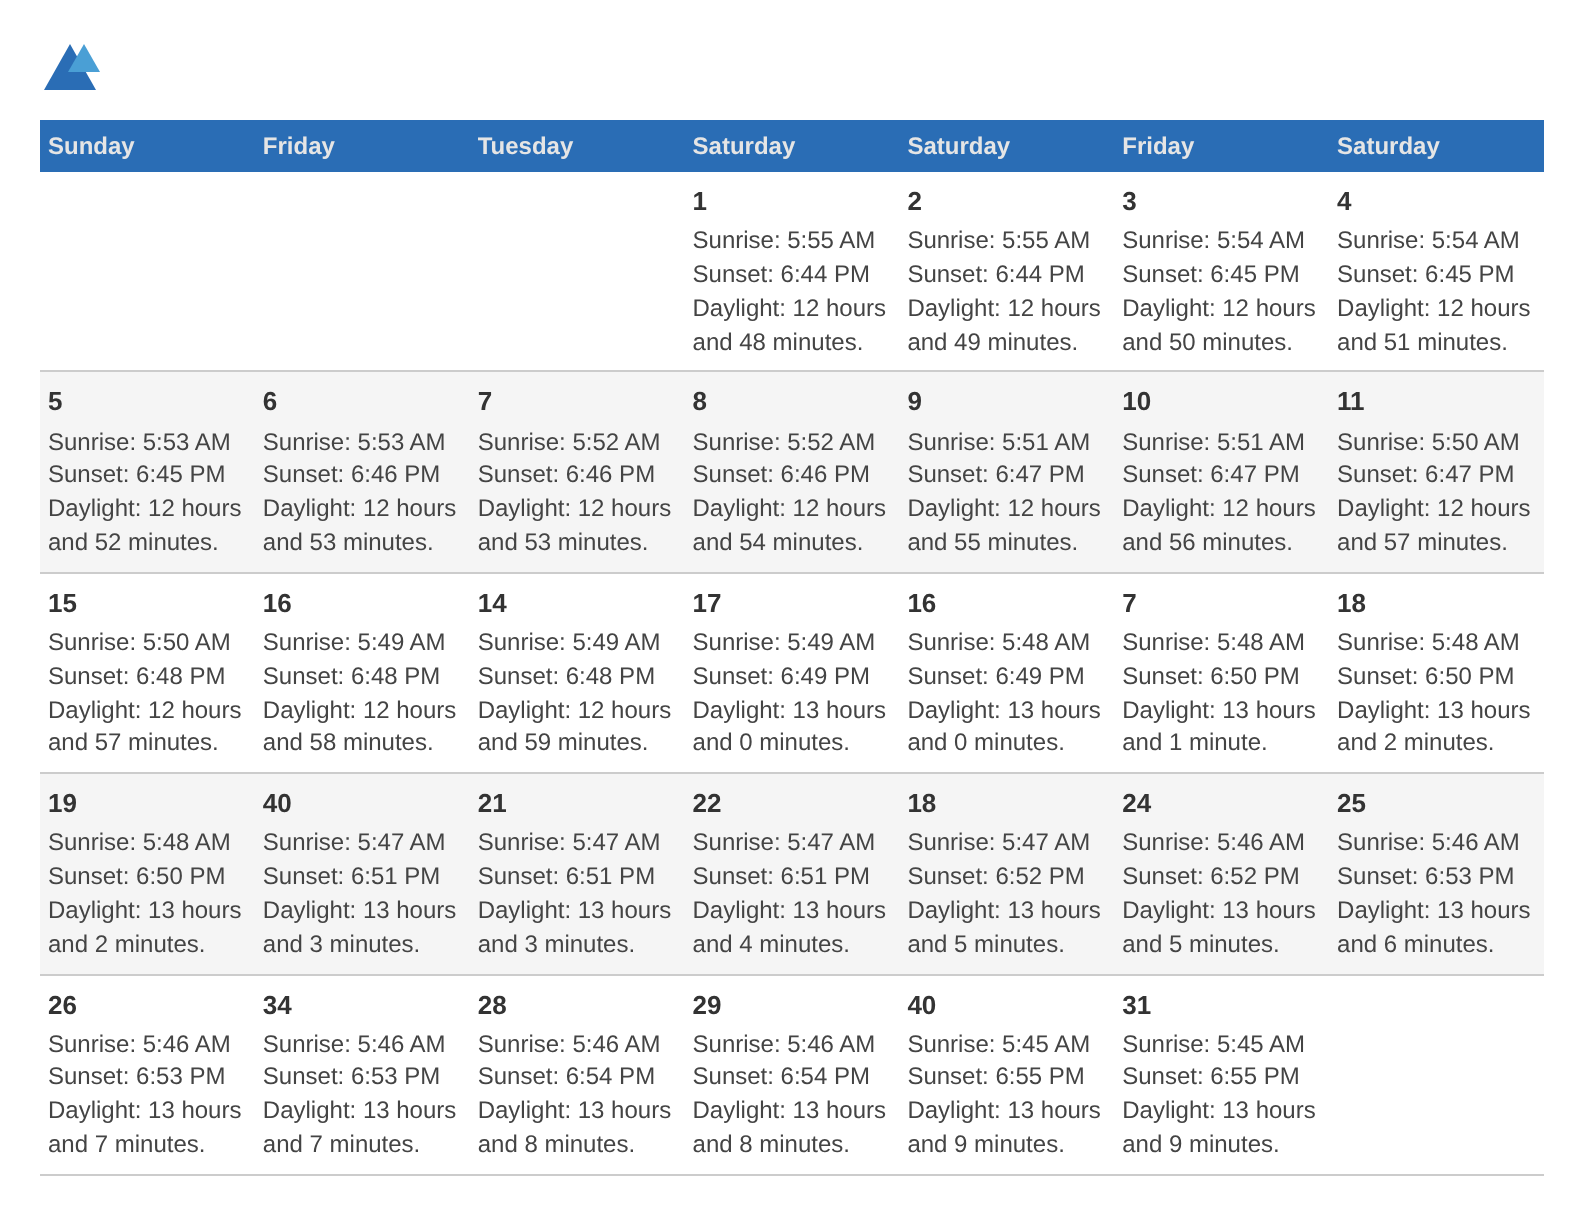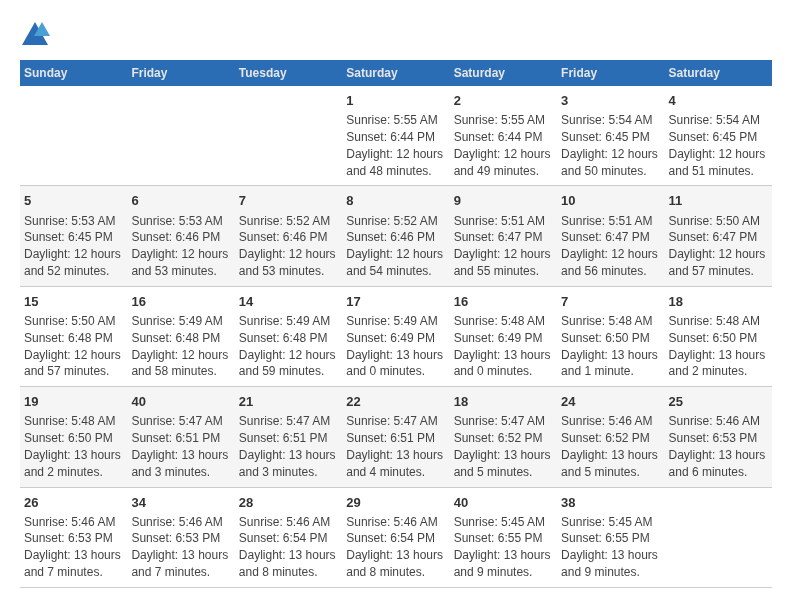--- a/index.html
+++ b/index.html
@@ -341,21 +341,21 @@
 and 8 minutes.</div>
         </td>
         <td>
           <span class="day-num">40</span>
           <div class="day-info" style="white-space: pre-line;">Sunrise: 5:45 AM
 Sunset: 6:55 PM
 Daylight: 13 hours
 and 9 minutes.</div>
         </td>
         <td>
-          <span class="day-num">38</span>
+          <span class="day-num">31</span>
           <div class="day-info" style="white-space: pre-line;">Sunrise: 5:45 AM
 Sunset: 6:55 PM
 Daylight: 13 hours
 and 9 minutes.</div>
         </td>
         <td></td>
       </tr>
     </tbody>
 </table>
 

